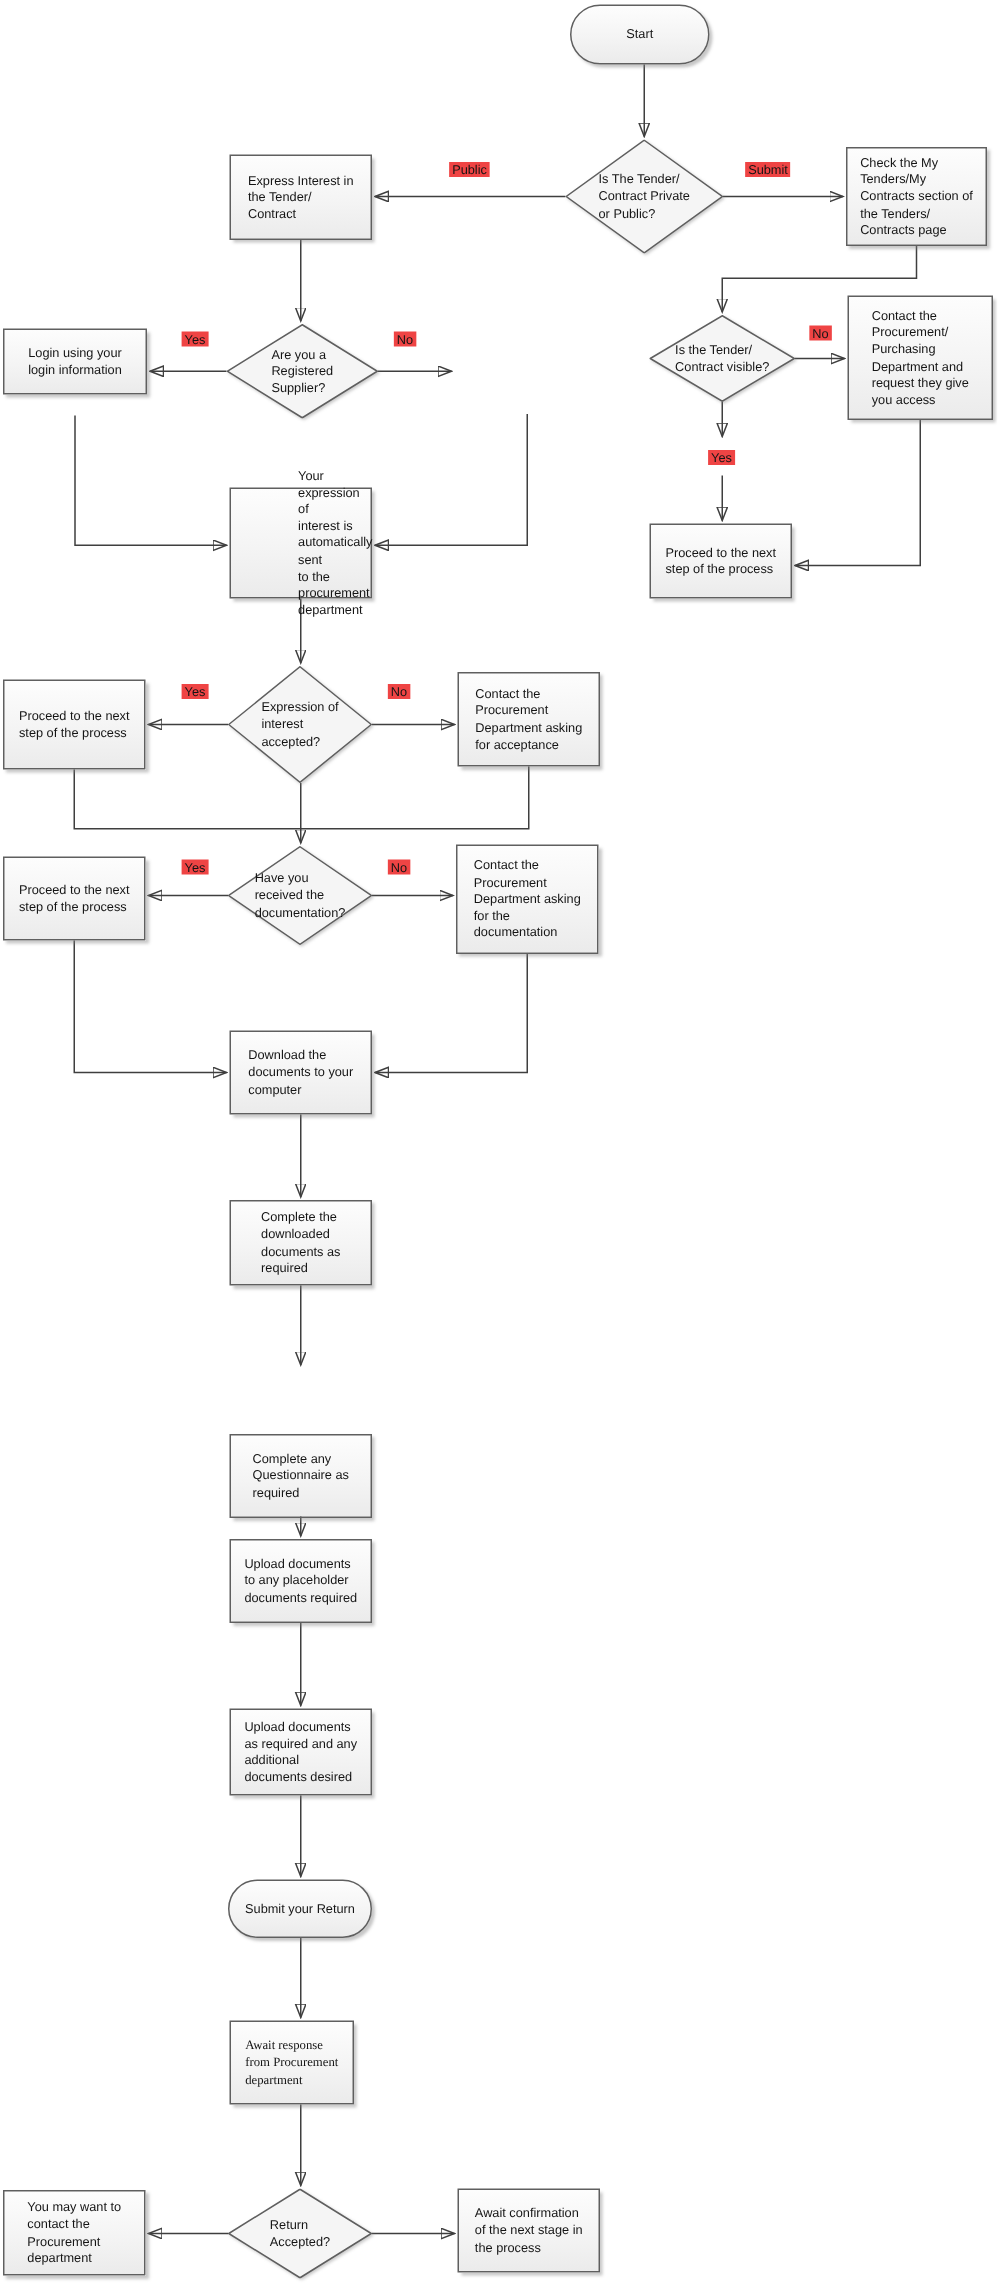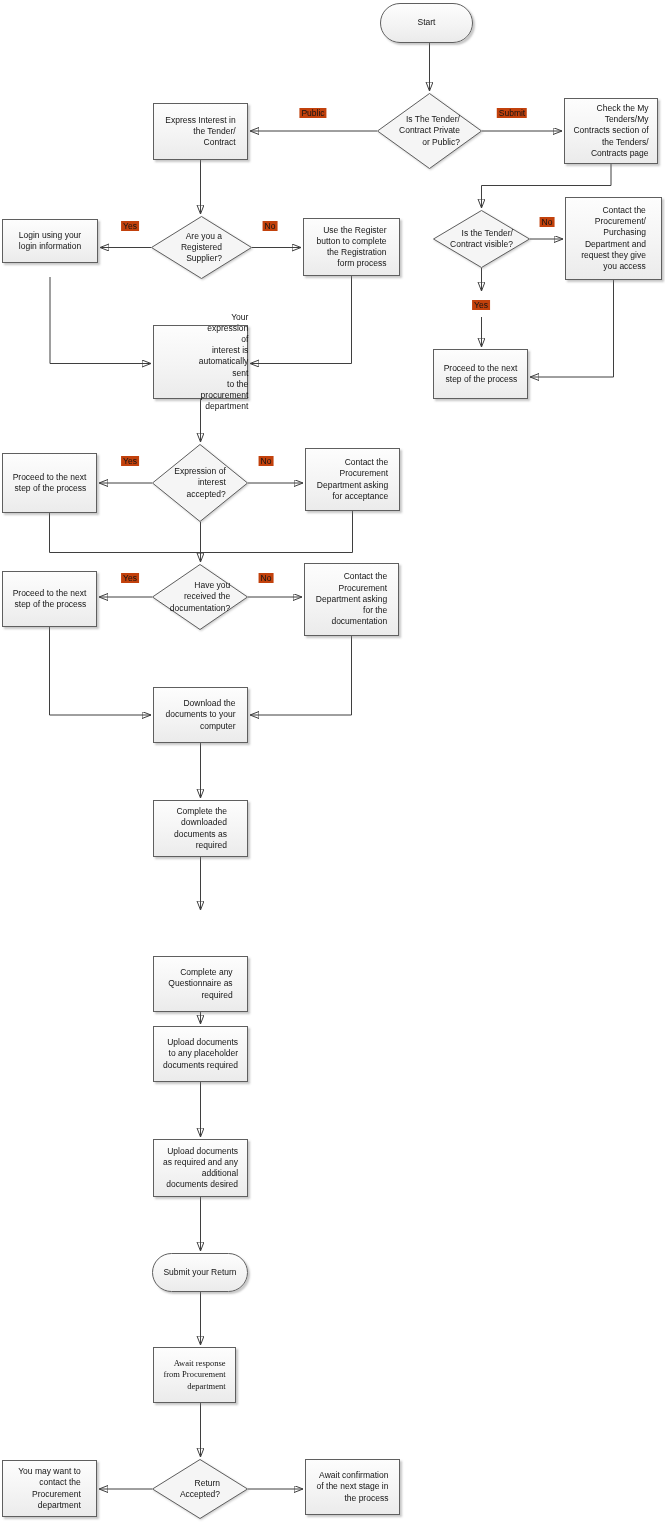--- a/index.html
+++ b/index.html
@@ -23,32 +23,32 @@
   }
   .pill { border-radius: 20px; }
   .diamond { background: transparent; }
   .diamond > svg { position: absolute; left: 0; top: 0; filter: drop-shadow(1.5px 1.5px 1px rgba(130,130,130,0.45)); }
   .diamond > .node-label {
     position: absolute; left: 0; top: 0; right: 0; bottom: 0;
     display: flex; align-items: center; justify-content: center;
   }
   .node-label {
     white-space: pre-line;
-    text-align: right;
+    text-align: left;
     font-size: 8.5px;
     line-height: 1.32;
     color: #141414;
   }
   .flow-label {
     position: absolute;
     transform: translate(-50%, -50%);
     font-size: 8.5px;
     color: #141414;
     white-space: nowrap;
-    background: #c2410c;
+    background: #ef4444;
     padding: 0 2px;
     text-align: right;
   }
 </style>
 </head>
 <body>
 
 <div id="canvas">
 
   <svg id="connectors" viewBox="0 0 665 1522">
@@ -125,26 +125,20 @@
     <span class="node-label">Are you a
 Registered
 Supplier?</span>
   </div>
 
   <div class="node box" style="left:2px; top:219px; width:96px; height:44px;">
     <span class="node-label">Login using your
 login information</span>
   </div>
 
-  <div class="node box" style="left:303px; top:218px; width:97px; height:58px;">
-    <span class="node-label">Use the Register
-button to complete
-the Registration
-form process</span>
-  </div>
 
   <div class="node diamond" style="left:433px; top:210px; width:97px; height:58px;">
     <svg width="97" height="58" viewBox="0 0 97 58">
       <polygon points="48.5,0.5 96.5,29 48.5,57.5 0.5,29" fill="#f5f5f5" stroke="#5f5f5f" stroke-width="1"></polygon>
     </svg>
     <span class="node-label">Is the Tender/
 Contract visible?</span>
   </div>
 
   <div class="node box" style="left:565px; top:197px; width:97px; height:83px;">

